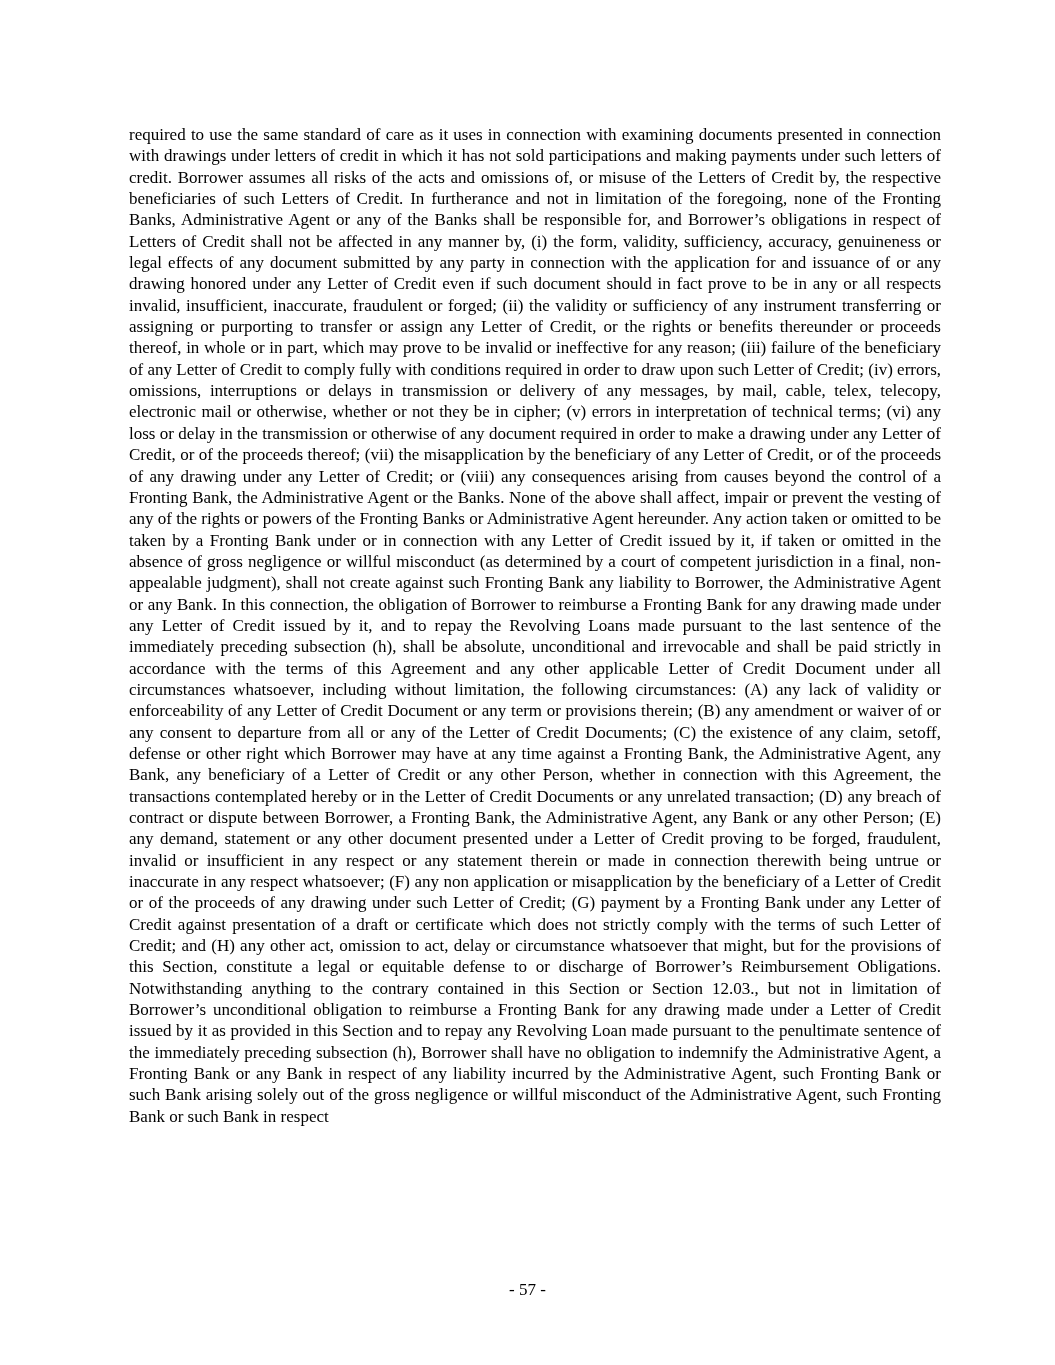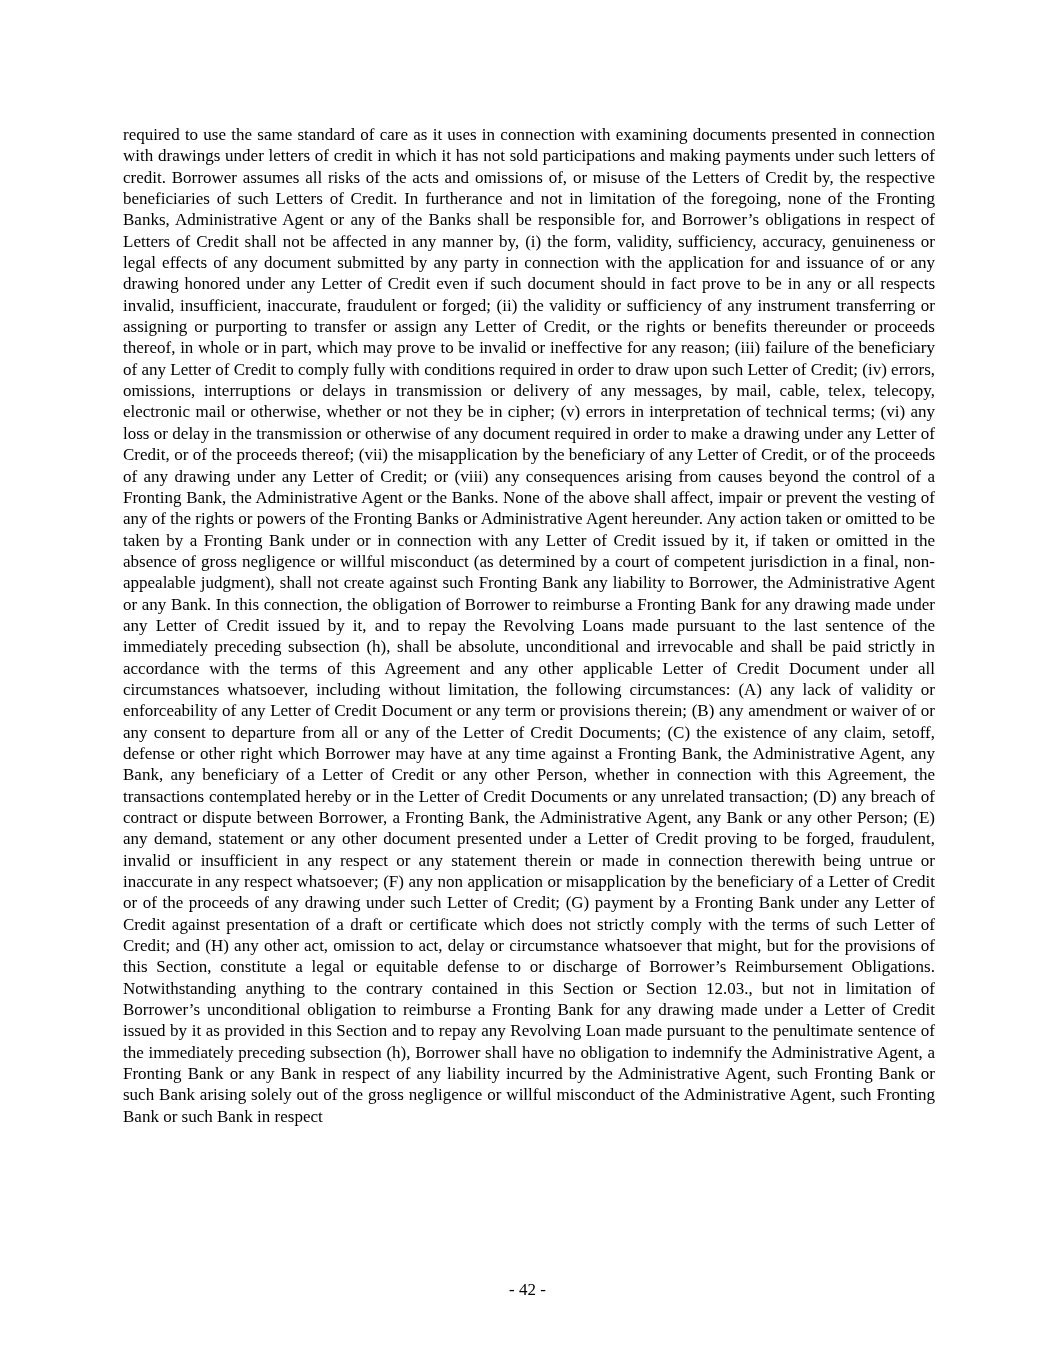--- a/index.html
+++ b/index.html
@@ -10,21 +10,21 @@
       width: 1055px;
       height: 1365px;
       background: #ffffff;
       color: #000000;
       font-family: "Liberation Serif", serif;
       position: relative;
       overflow: hidden;
     }
     .text-block {
       position: absolute;
-      left: 123px;
+      left: 129px;
       top: 124px;
       width: 812px;
     }
     .body-text {
       font-size: 17px;
       line-height: 21.35px;
       text-align: justify;
       word-spacing: normal;
     }
     .page-number {
@@ -37,13 +37,13 @@
       line-height: 21px;
     }
   </style>
 </head>
 <body>
 
 <div class="text-block">
   <div class="body-text">required to use the same standard of care as it uses in connection with examining documents presented in connection with drawings under letters of credit in which it has not sold participations and making payments under such letters of credit.  Borrower assumes all risks of the acts and omissions of, or misuse of the Letters of Credit by, the respective beneficiaries of such Letters of Credit.  In furtherance and not in limitation of the foregoing, none of the Fronting Banks, Administrative Agent or any of the Banks shall be responsible for, and Borrower’s obligations in respect of Letters of Credit shall not be affected in any manner by, (i) the form, validity, sufficiency, accuracy, genuineness or legal effects of any document submitted by any party in connection with the application for and issuance of or any drawing honored under any Letter of Credit even if such document should in fact prove to be in any or all respects invalid, insufficient, inaccurate, fraudulent or forged; (ii) the validity or sufficiency of any instrument transferring or assigning or purporting to transfer or assign any Letter of Credit, or the rights or benefits thereunder or proceeds thereof, in whole or in part, which may prove to be invalid or ineffective for any reason; (iii) failure of the beneficiary of any Letter of Credit to comply fully with conditions required in order to draw upon such Letter of Credit; (iv) errors, omissions, interruptions or delays in transmission or delivery of any messages, by mail, cable, telex, telecopy, electronic mail or otherwise, whether or not they be in cipher; (v) errors in interpretation of technical terms; (vi) any loss or delay in the transmission or otherwise of any document required in order to make a drawing under any Letter of Credit, or of the proceeds thereof; (vii) the misapplication by the beneficiary of any Letter of Credit, or of the proceeds of any drawing under any Letter of Credit; or (viii) any consequences arising from causes beyond the control of a Fronting Bank, the Administrative Agent or the Banks.  None of the above shall affect, impair or prevent the vesting of any of the rights or powers of the Fronting Banks or Administrative Agent hereunder.  Any action taken or omitted to be taken by a Fronting Bank under or in connection with any Letter of Credit issued by it, if taken or omitted in the absence of gross negligence or willful misconduct (as determined by a court of competent jurisdiction in a final, non-appealable judgment), shall not create against such Fronting Bank any liability to Borrower, the Administrative Agent or any Bank.  In this connection, the obligation of Borrower to reimburse a Fronting Bank for any drawing made under any Letter of Credit issued by it, and to repay the Revolving Loans made pursuant to the last sentence of the immediately preceding subsection (h), shall be absolute, unconditional and irrevocable and shall be paid strictly in accordance with the terms of this Agreement and any other applicable Letter of Credit Document under all circumstances whatsoever, including without limitation, the following circumstances: (A) any lack of validity or enforceability of any Letter of Credit Document or any term or provisions therein; (B) any amendment or waiver of or any consent to departure from all or any of the Letter of Credit Documents; (C) the existence of any claim, setoff, defense or other right which Borrower may have at any time against a Fronting Bank, the Administrative Agent, any Bank, any beneficiary of a Letter of Credit or any other Person, whether in connection with this Agreement, the transactions contemplated hereby or in the Letter of Credit Documents or any unrelated transaction; (D) any breach of contract or dispute between Borrower, a Fronting Bank, the Administrative Agent, any Bank or any other Person; (E) any demand, statement or any other document presented under a Letter of Credit proving to be forged, fraudulent, invalid or insufficient in any respect or any statement therein or made in connection therewith being untrue or inaccurate in any respect whatsoever; (F) any non application or misapplication by the beneficiary of a Letter of Credit or of the proceeds of any drawing under such Letter of Credit; (G) payment by a Fronting Bank under any Letter of Credit against presentation of a draft or certificate which does not strictly comply with the terms of such Letter of Credit; and (H) any other act, omission to act, delay or circumstance whatsoever that might, but for the provisions of this Section, constitute a legal or equitable defense to or discharge of Borrower’s Reimbursement Obligations.  Notwithstanding anything to the contrary contained in this Section or Section 12.03., but not in limitation of Borrower’s unconditional obligation to reimburse a Fronting Bank for any drawing made under a Letter of Credit issued by it as provided in this Section and to repay any Revolving Loan made pursuant to the penultimate sentence of the immediately preceding subsection (h), Borrower shall have no obligation to indemnify the Administrative Agent, a Fronting Bank or any Bank in respect of any liability incurred by the Administrative Agent, such Fronting Bank or such Bank arising solely out of the gross negligence or willful misconduct of the Administrative Agent, such Fronting Bank or such Bank in respect</div>
 </div>
 
-<div class="page-number">- 42 -</div>
+<div class="page-number">- 57 -</div>
 
 </body></html>

